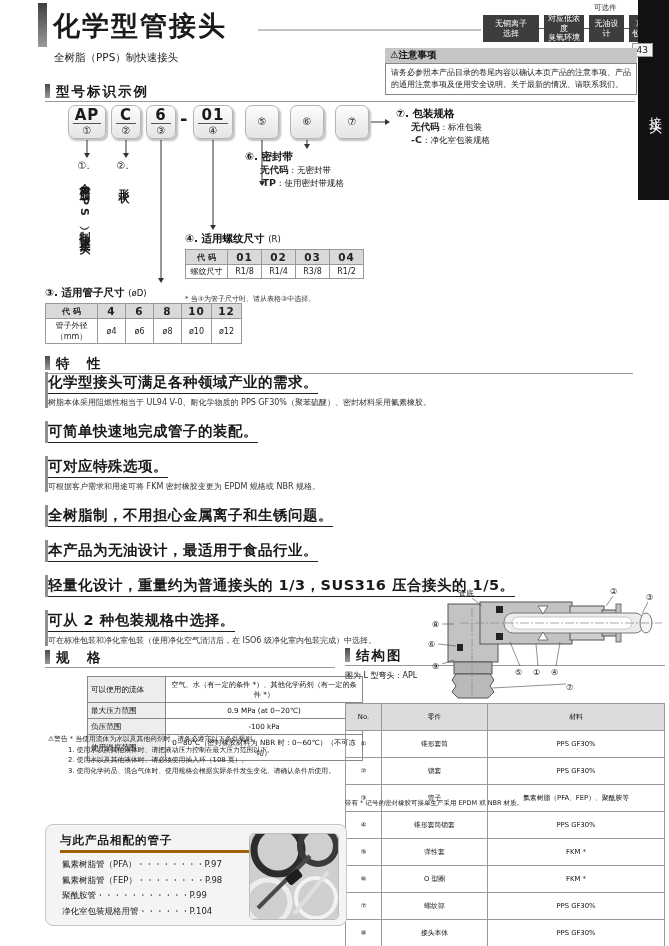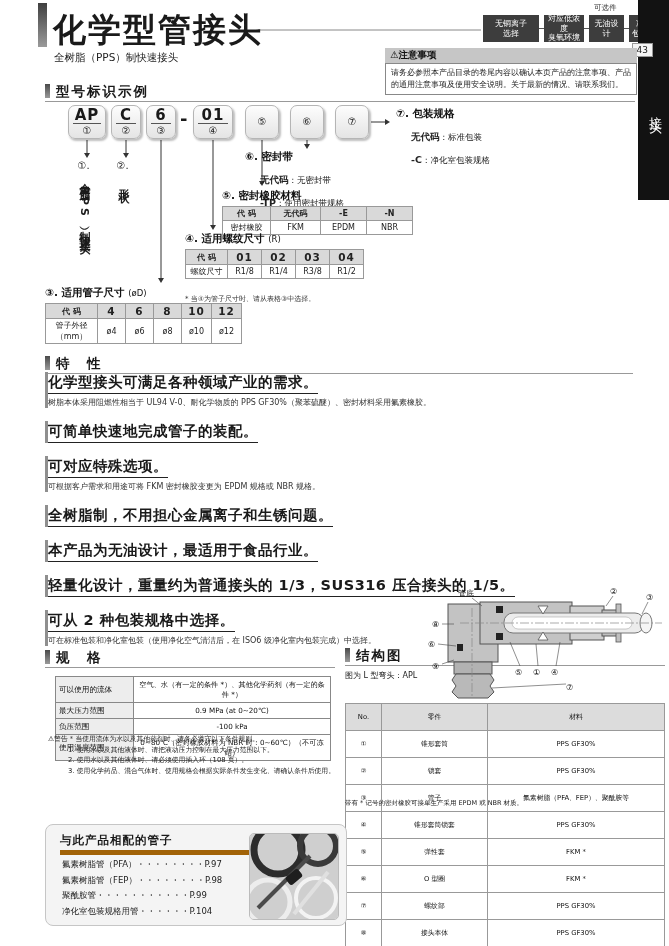--- a/index.html
+++ b/index.html
@@ -3,21 +3,21 @@
 <meta charset="utf-8">
 <style>
   * { margin:0; padding:0; box-sizing:border-box; }
   html,body { background:#fff; }
   body { font-family:"DejaVu Sans", sans-serif; color:#1a1a1a; }
   #page { position:relative; width:669px; height:946px; background:#ffffff; overflow:hidden; }
   .abs { position:absolute; }
 
   
   .title-bar { left:38px; top:3px; width:9px; height:44px; background:linear-gradient(#3f3f3f,#9a9a9a); }
-  .page-title { left:53px; top:8px; font-size:33px; font-weight:bold; letter-spacing:2px; }
+  .page-title { left:53px; top:8px; font-size:27px; font-weight:bold; letter-spacing:2px; }
   .page-sub { left:54px; top:51px; font-size:10.5px; color:#222; }
 
   .badges { left:483px; top:15px; display:flex; align-items:center; }
   .badge { background:#3d3d3d; color:#fff; height:27px; display:flex; flex-direction:column; justify-content:center; text-align:center; font-size:8px; line-height:1.2; padding:1px 2px; }
   .badge-sep { width:5px; height:1px; background:#555; }
   .opt-label { left:594px; top:3px; font-size:7.5px; color:#333; }
 
   .corner-black { right:0; top:0; width:31px; height:200px; background:#121212; }
   .page-num { right:16px; top:43px; background:#f5f5f5; border:1px solid #999; font-size:9px; padding:1px 4px; color:#222; }
   .side-tab { right:5px; top:106px; writing-mode:vertical-rl; color:#fff; font-size:13px; letter-spacing:4px; }
@@ -37,52 +37,52 @@
   .mbox .circ { text-align:center; font-size:10px; color:#222; line-height:14px; }
   .mbox.empty .circ { line-height:32px; }
   .mdash { font-size:18px; font-weight:bold; }
 
   .vlabel { text-align:center; }
   .vlabel .num { font-size:10px; }
   .vlabel .vtxt { writing-mode:vertical-rl; font-size:11px; font-weight:bold; letter-spacing:3px; margin-top:3px; display:inline-block; }
 
   .c-title { font-weight:bold; font-size:10.5px; color:#111; }
   .c-title .suffix { font-weight:normal; font-size:8.5px; }
-  .c-line { font-size:8.5px; margin-left:15px; margin-top:10px; color:#222; }
+  .c-line { font-size:8.5px; margin-left:15px; margin-top:0; color:#222; }
   .c-line b { font-size:9.5px; }
   .mini-table { border-collapse:collapse; margin-top:3px; }
   .mini-table td, .mini-table th { border:1px solid #999; font-size:8px; padding:1px 4px; text-align:center; color:#222; }
   .mini-table th { background:#d9d9d9; font-weight:bold; }
   .mini-table th.big { font-size:10.5px; letter-spacing:1px; }
   .tbl-note { font-size:7px; color:#333; margin-top:15px; }
 
   
   .features { left:45px; top:372px; width:588px; }
   .feat { border-left:3px solid #8f8f8f; margin-bottom:13px; }
   .feat-h { display:inline-block; font-size:14.5px; font-weight:bold; border-bottom:1.5px solid #222; padding-bottom:1px; letter-spacing:0.5px; }
   .feat-s { font-size:8px; color:#333; margin-top:3px; }
 
   
-  .spec-table { border-collapse:collapse; width:276px; }
+  .spec-table { border-collapse:collapse; width:276px;margin-left:32px; }
   .spec-table td { border:1px solid #888; font-size:7.2px; padding:2.5px 3px; color:#111; }
   .spec-table td.k { width:78px; background:#ededed; text-align:left; font-size:7.6px; }
   .spec-table td.v { text-align:center; }
   .spec-notes { font-size:6.8px; color:#222; line-height:1.55; width:300px; }
   .spec-notes .ind { margin-left:20px; }
 
   
   .struct-caption { font-size:8px; color:#222; }
   .parts-table { border-collapse:collapse; width:320px; }
   .parts-table td, .parts-table th { border:1px solid #999; font-size:6.8px; padding:8px 3px; text-align:center; color:#111; }
   .parts-table th { background:#dcdcdc; font-weight:normal; }
   .parts-foot { font-size:6.5px; color:#222; margin-top:2px; }
 
   
   .related { left:45px; top:824px; width:302px; height:102px; background:#f4f4f4; border:1px solid #c6c6c6; border-radius:8px; }
-  .rel-head { position:absolute; left:14px; top:8px; width:272px; font-size:11.5px; font-weight:bold; border-bottom:5px solid #a16207; padding-bottom:2px; letter-spacing:1px; }
+  .rel-head { position:absolute; left:14px; top:8px; width:272px; font-size:11.5px; font-weight:bold; border-bottom:3px solid #a16207; padding-bottom:2px; letter-spacing:1px; }
   .rel-items { position:absolute; left:16px; top:32px; width:190px; }
   .rel-item { font-size:8.5px; color:#222; line-height:15.5px; white-space:nowrap; }
   .rel-photo { position:absolute; right:7px; top:8px; width:90px; height:87px; border-radius:5px; overflow:hidden; border:1px solid #bbb; }
 
   svg text { font-family:"DejaVu Sans", sans-serif; }
 </style>
 </head>
 <body>
 
 <div id="page">
@@ -190,39 +190,20 @@
     <div class="c-line"><b>无代码</b><span>：标准包装</span></div>
     <div class="c-line"><b>-C</b><span>：净化室包装规格</span></div>
   </div>
 
   <div class="abs" style="left:245px;top:150px;">
     <div class="c-title">⑥. 密封带</div>
     <div class="c-line"><b>无代码</b><span>：无密封带</span></div>
     <div class="c-line"><b>-TP</b><span>：使用密封带规格</span></div>
   </div>
 
-  <div class="abs" style="left:222px;top:189px;">
-    <div class="c-title">⑤. 密封橡胶材料</div>
-    <table class="mini-table">
-      <tbody>
-          <tr>
-        <th style="width:48px">代 码</th>
-        <th style="width:50px">无代码</th>
-        <th style="width:46px">-E</th>
-        <th style="width:46px">-N</th>
-      </tr>
-      <tr>
-        <td>密封橡胶</td>
-        <td>FKM</td>
-        <td>EPDM</td>
-        <td>NBR</td>
-      </tr>
-    </tbody>
-      </table>
-  </div>
 
   <div class="abs" style="left:185px;top:232px;">
     <div class="c-title"><span>④. 适用螺纹尺寸</span> <span class="suffix">(R)</span></div>
     <table class="mini-table">
       <tbody>
           <tr>
         <th style="width:42px">代 码</th>
         <th class="big" style="width:34px">01</th>
         <th class="big" style="width:34px">02</th>
         <th class="big" style="width:34px">03</th>

